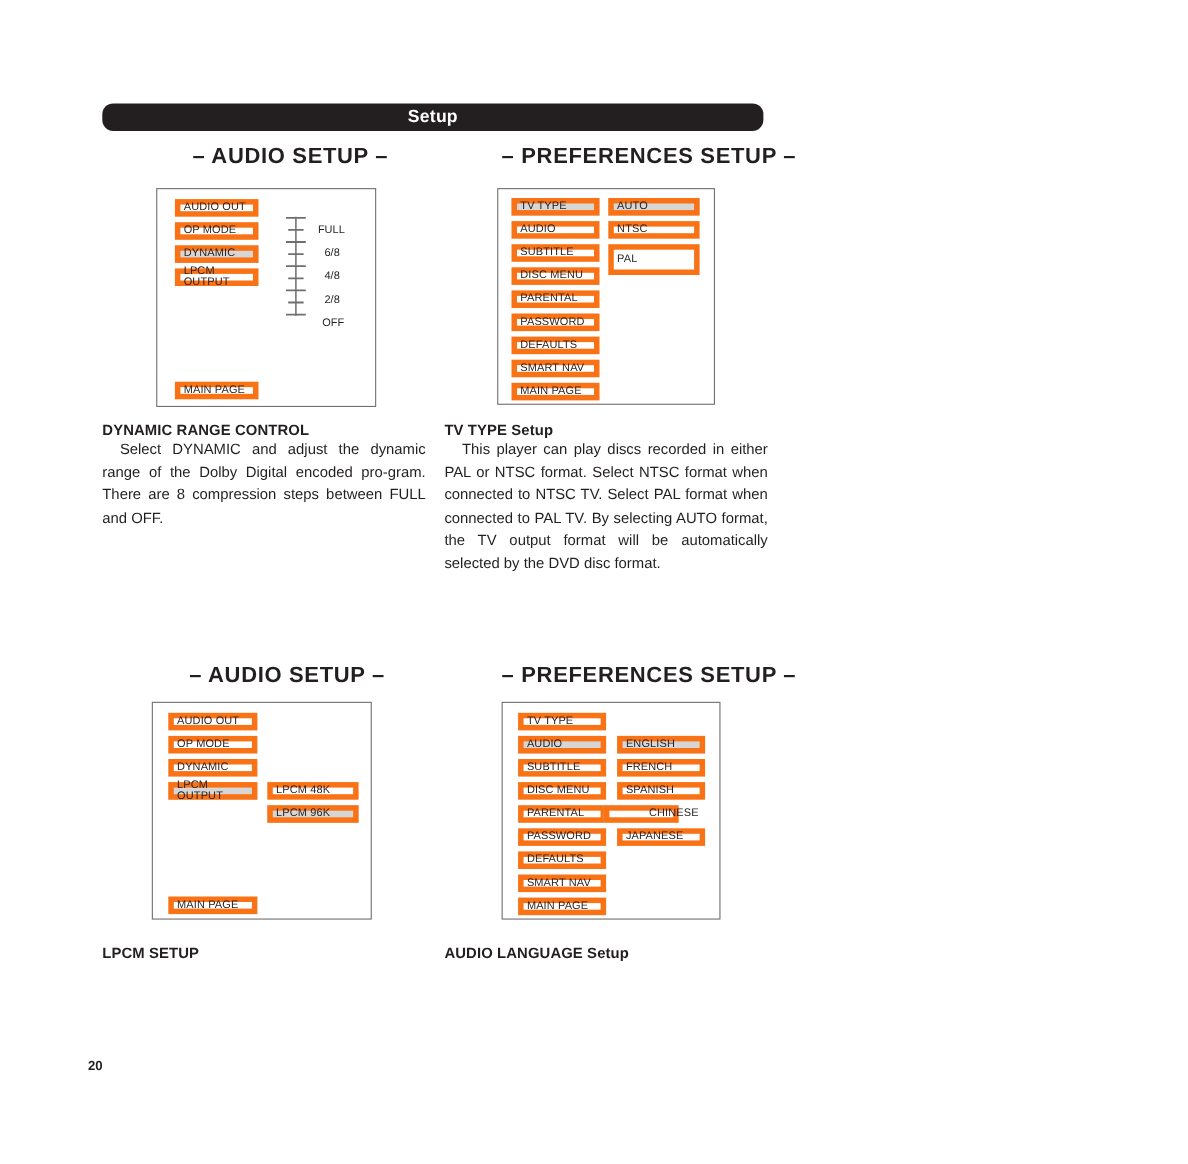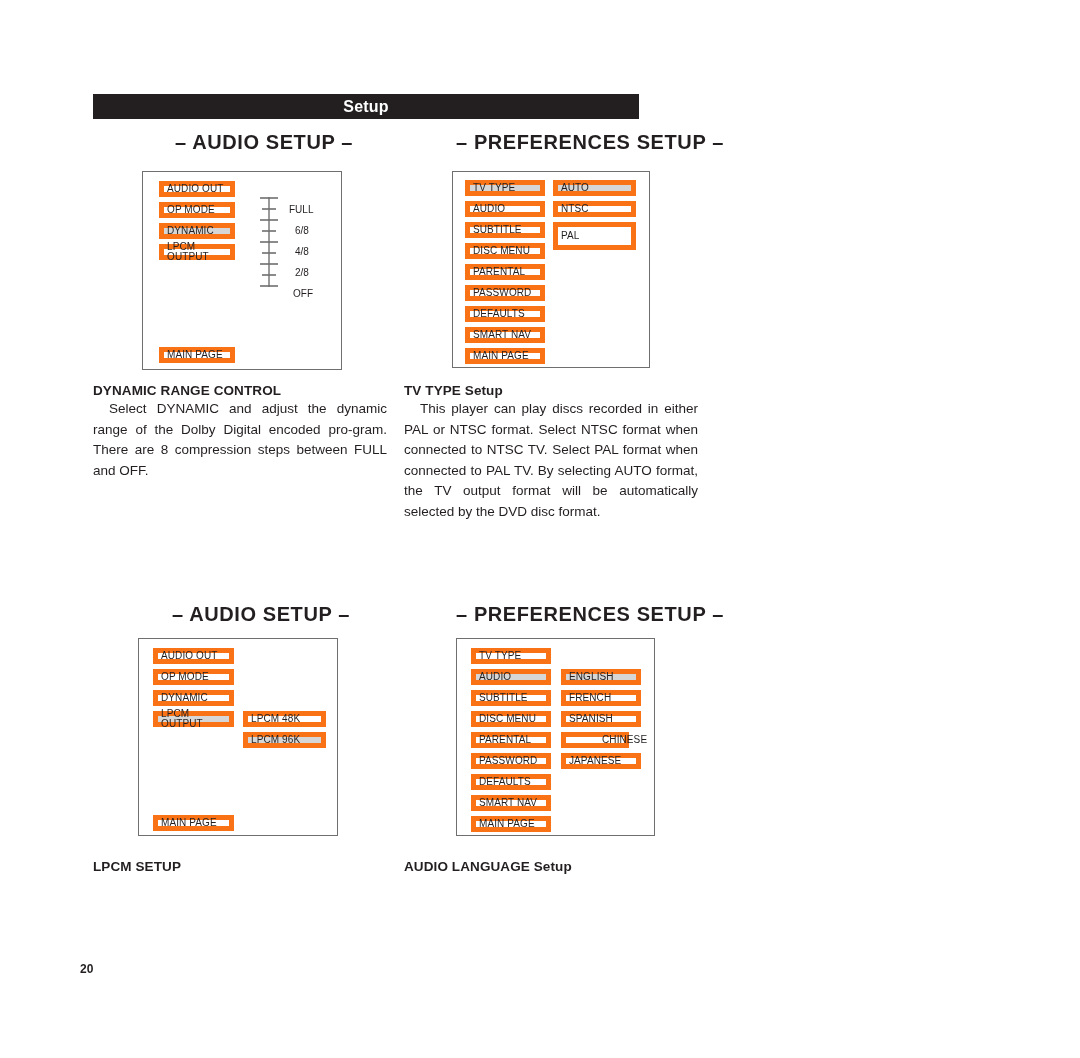--- a/index.html
+++ b/index.html
@@ -14,26 +14,27 @@
     font-family: "Liberation Sans", sans-serif;
     color: #231f20;
     overflow: hidden;
   }
 
   
   .title-bar {
     position: absolute;
     left: 93px;
     top: 94px;
-    width: 546px;
+    width: 601px;
     height: 25px;
     background: #231f20;
     display: flex;
     align-items: center;
     justify-content: center;
+    border-radius: 10px;
   }
   .title-bar .title-text {
     color: #ffffff;
     font-size: 16px;
     font-weight: bold;
     letter-spacing: 0.2px;
     font-family: "Liberation Sans", sans-serif;
   }
 
   
@@ -212,21 +213,21 @@
   <div class="mbox" style="left:14px; top:72px; width:80px; height:16px;">DISC MENU</div>
   <div class="mbox" style="left:14px; top:93px; width:80px; height:16px;">PARENTAL</div>
   <div class="mbox" style="left:14px; top:114px; width:80px; height:16px;">PASSWORD</div>
   <div class="mbox" style="left:14px; top:135px; width:80px; height:16px;">DEFAULTS</div>
   <div class="mbox" style="left:14px; top:156px; width:80px; height:16px;">SMART NAV</div>
   <div class="mbox" style="left:14px; top:177px; width:80px; height:16px;">MAIN PAGE</div>
 
   <div class="mbox sel" style="left:104px; top:30px; width:80px; height:16px;">ENGLISH</div>
   <div class="mbox" style="left:104px; top:51px; width:80px; height:16px;">FRENCH</div>
   <div class="mbox" style="left:104px; top:72px; width:80px; height:16px;">SPANISH</div>
-  <div class="mbox" style="left:104px; top:93px; width:68px; height:16px;padding-left:36px;">CHINESE</div>
+  <div class="mbox" style="left:92px; top:93px; width:68px; height:16px;padding-left:36px;">CHINESE</div>
   <div class="mbox" style="left:104px; top:114px; width:80px; height:16px;">JAPANESE</div>
 </div>
 
 <div class="copy-block" style="left:93px; top:859px;">
   <div class="copy-head">LPCM SETUP</div>
 </div>
 
 <div class="copy-block" style="left:404px; top:859px;">
   <div class="copy-head">AUDIO LANGUAGE Setup</div>
 </div>

